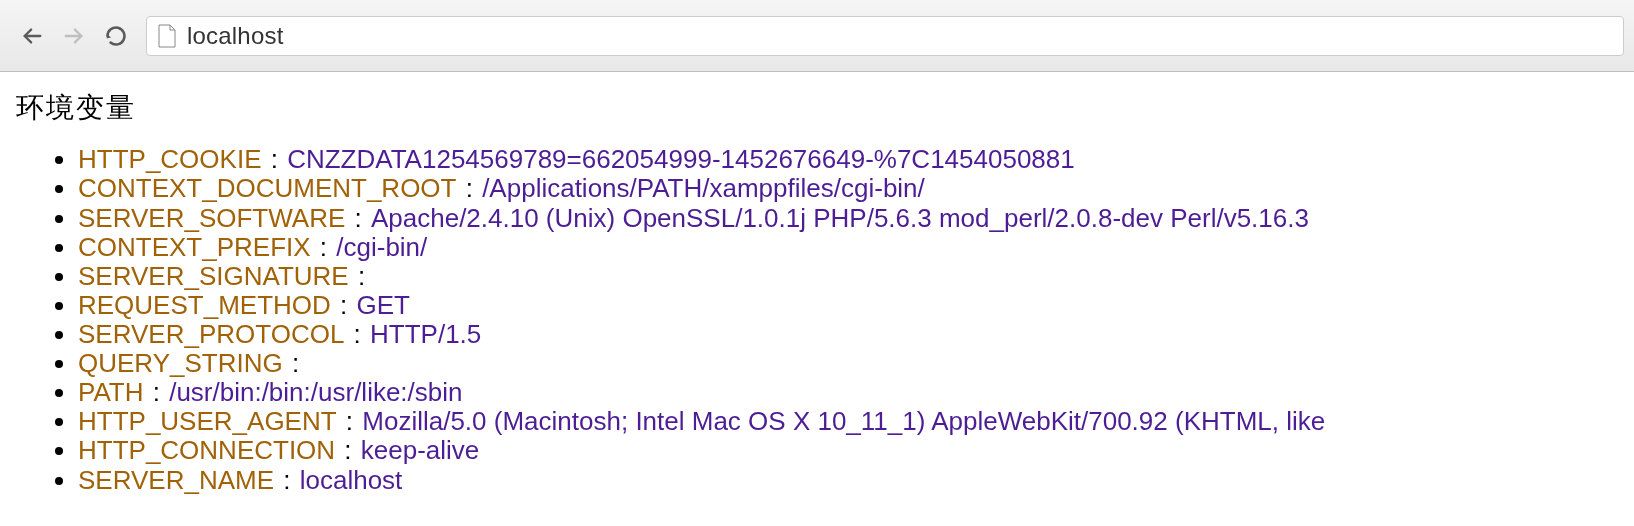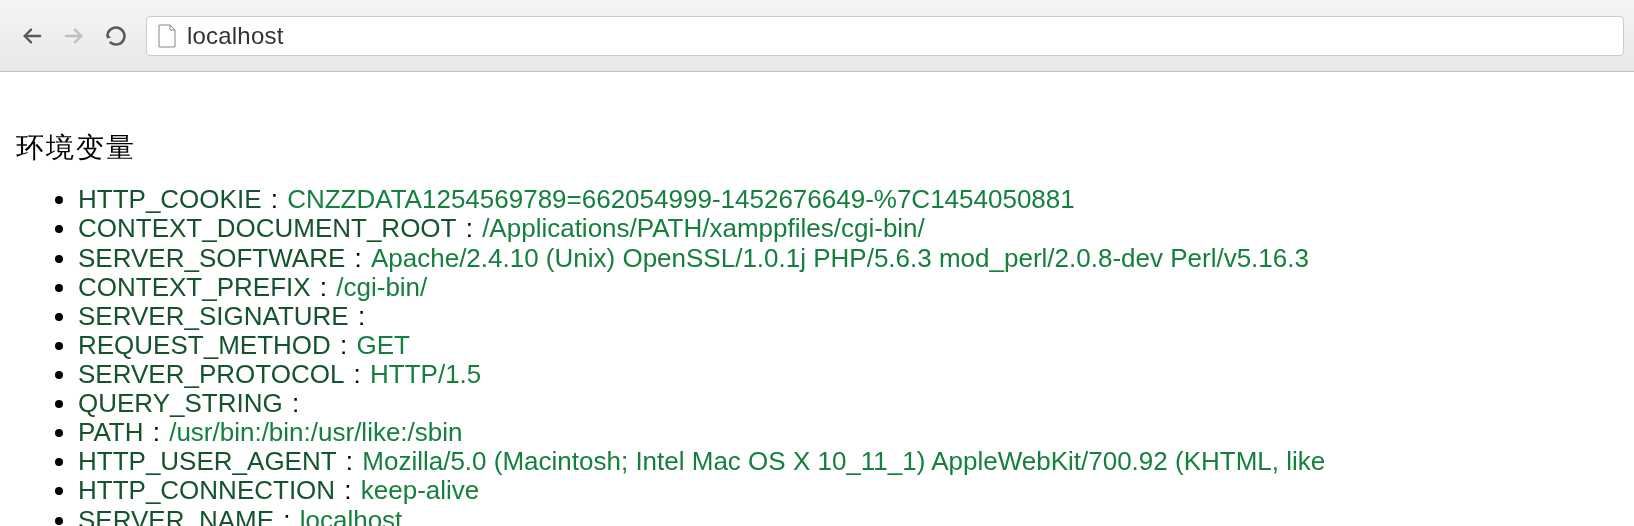--- a/index.html
+++ b/index.html
@@ -88,40 +88,39 @@
       color: #000000;
       line-height: 1.12;
     }
     .page-title {
       font-size: 28px;
       font-weight: normal;
       margin-bottom: 22px;
       color: #000000;
       font-family: Arial, sans-serif;
       letter-spacing: 2px;
-      margin-top: 40px;
     }
     ul.env-list {
       list-style: disc;
       padding-left: 62px;
     }
     ul.env-list li {
       margin: 0;
       padding: 0;
       white-space: nowrap;
     }
     .env-key {
-      color: #14532d;
+      color: #a16207;
     }
     .env-sep {
       color: #000000;
       margin: 0 2px;
     }
     .env-val {
-      color: #15803d;
+      color: #4c1d95;
     }
   </style>
 </head>
 <body>
 
 <div class="browser-chrome">
   <div class="nav-buttons">
     <div class="nav-btn">
       <svg viewBox="0 0 24 24" fill="none" stroke="currentColor" stroke-width="2.5" stroke-linecap="round" stroke-linejoin="round">
         <line x1="21" y1="12" x2="4" y2="12"></line>

